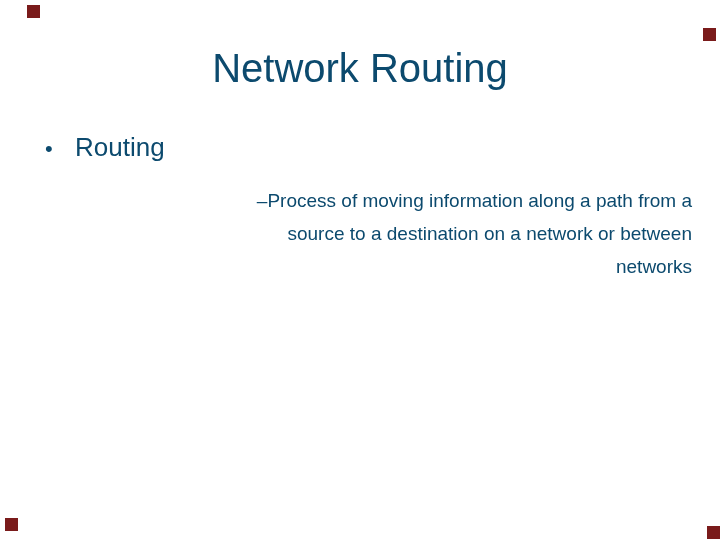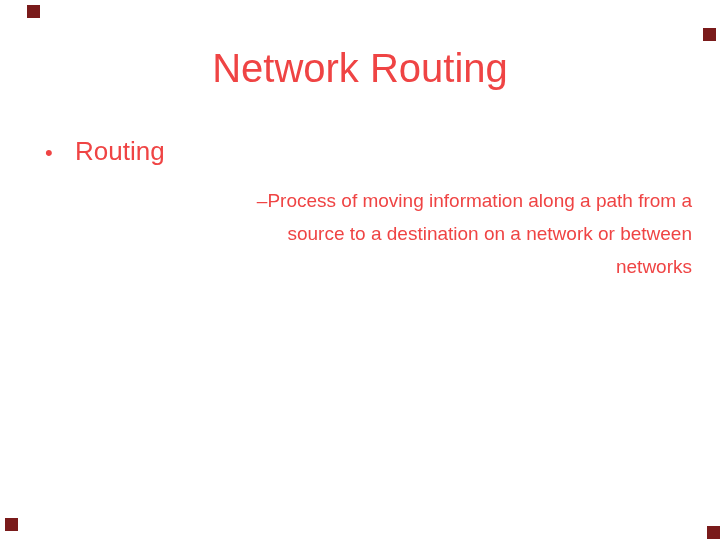--- a/index.html
+++ b/index.html
@@ -4,40 +4,40 @@
 <style>
   html, body { margin: 0; padding: 0; background: #ffffff; }
 
   .slide {
     position: relative;
     width: 720px;
     height: 540px;
     background: #ffffff;
     overflow: hidden;
     font-family: "Liberation Sans", "DejaVu Sans", sans-serif;
-    color: #ef4444;
+    color: #0c4a6e;
   }
 
   .title {
     position: absolute;
     left: 0;
     right: 0;
     top: 44px;
     text-align: center;
     font-size: 40px;
     line-height: 48px;
     font-weight: 400;
     white-space: nowrap;
   }
 
   .main-bullet {
     position: absolute;
     left: 45px;
     font-size: 26px;
-    line-height: 40px;
+    line-height: 32px;
     white-space: nowrap;
   }
   .main-bullet .bdot {
     display: inline-block;
     width: 30px;
     font-size: 22px;
     vertical-align: baseline;
   }
   .mb-1 { top: 131px; }
   .mb-2 { top: 284px; }

